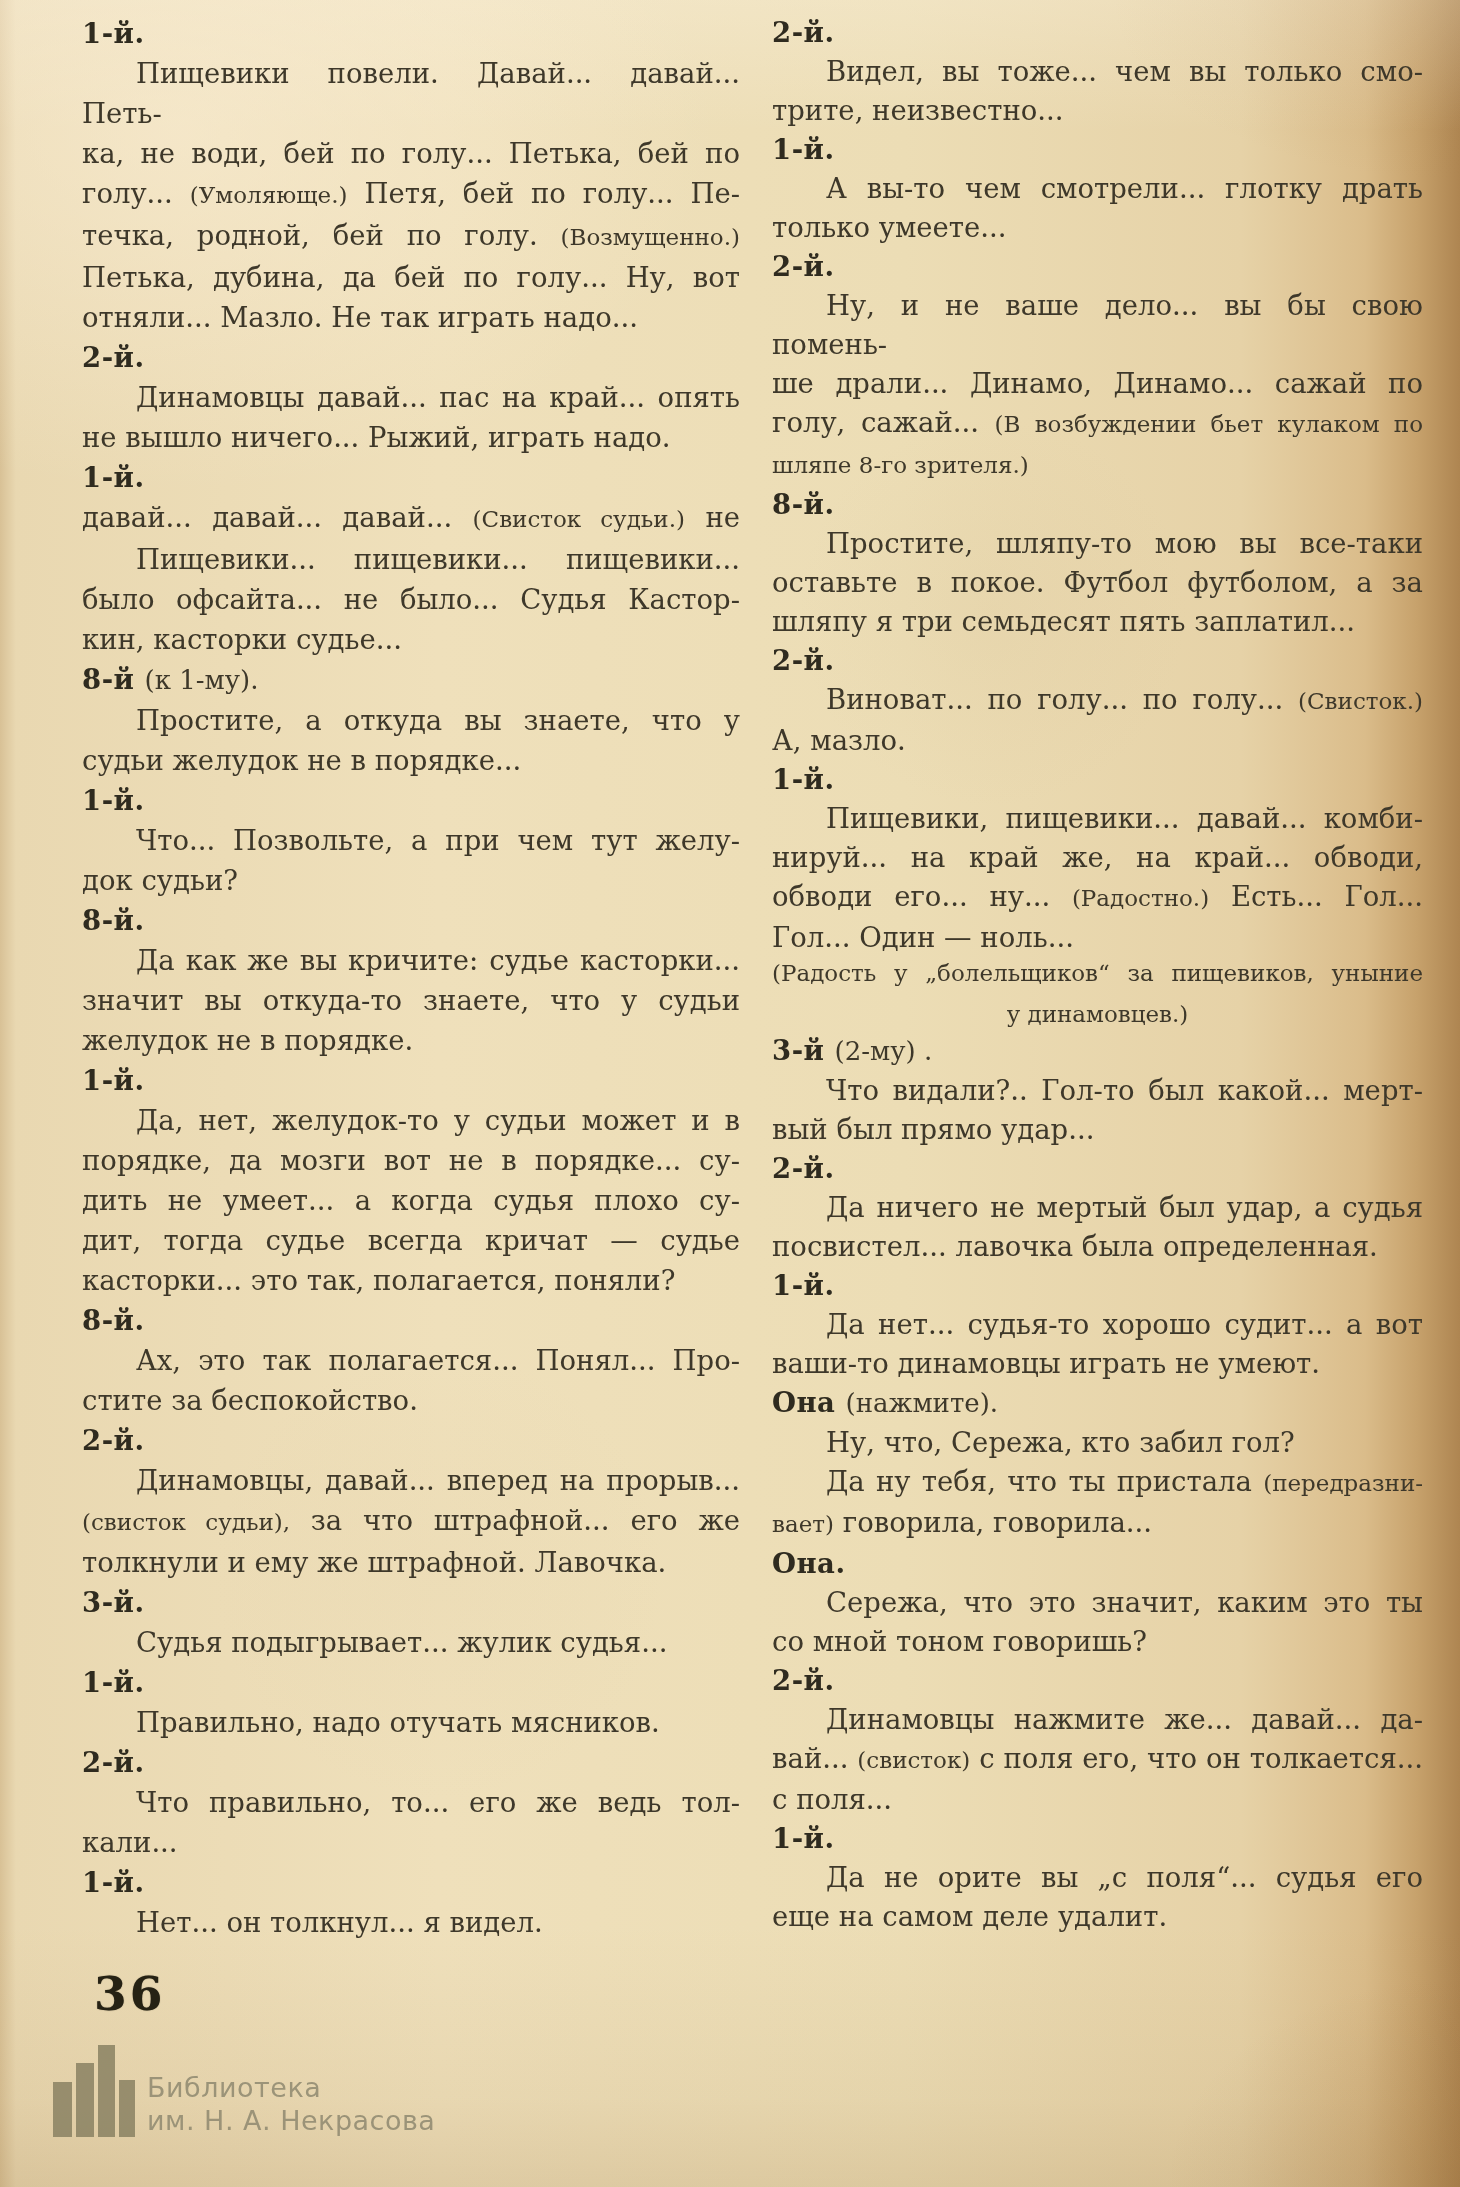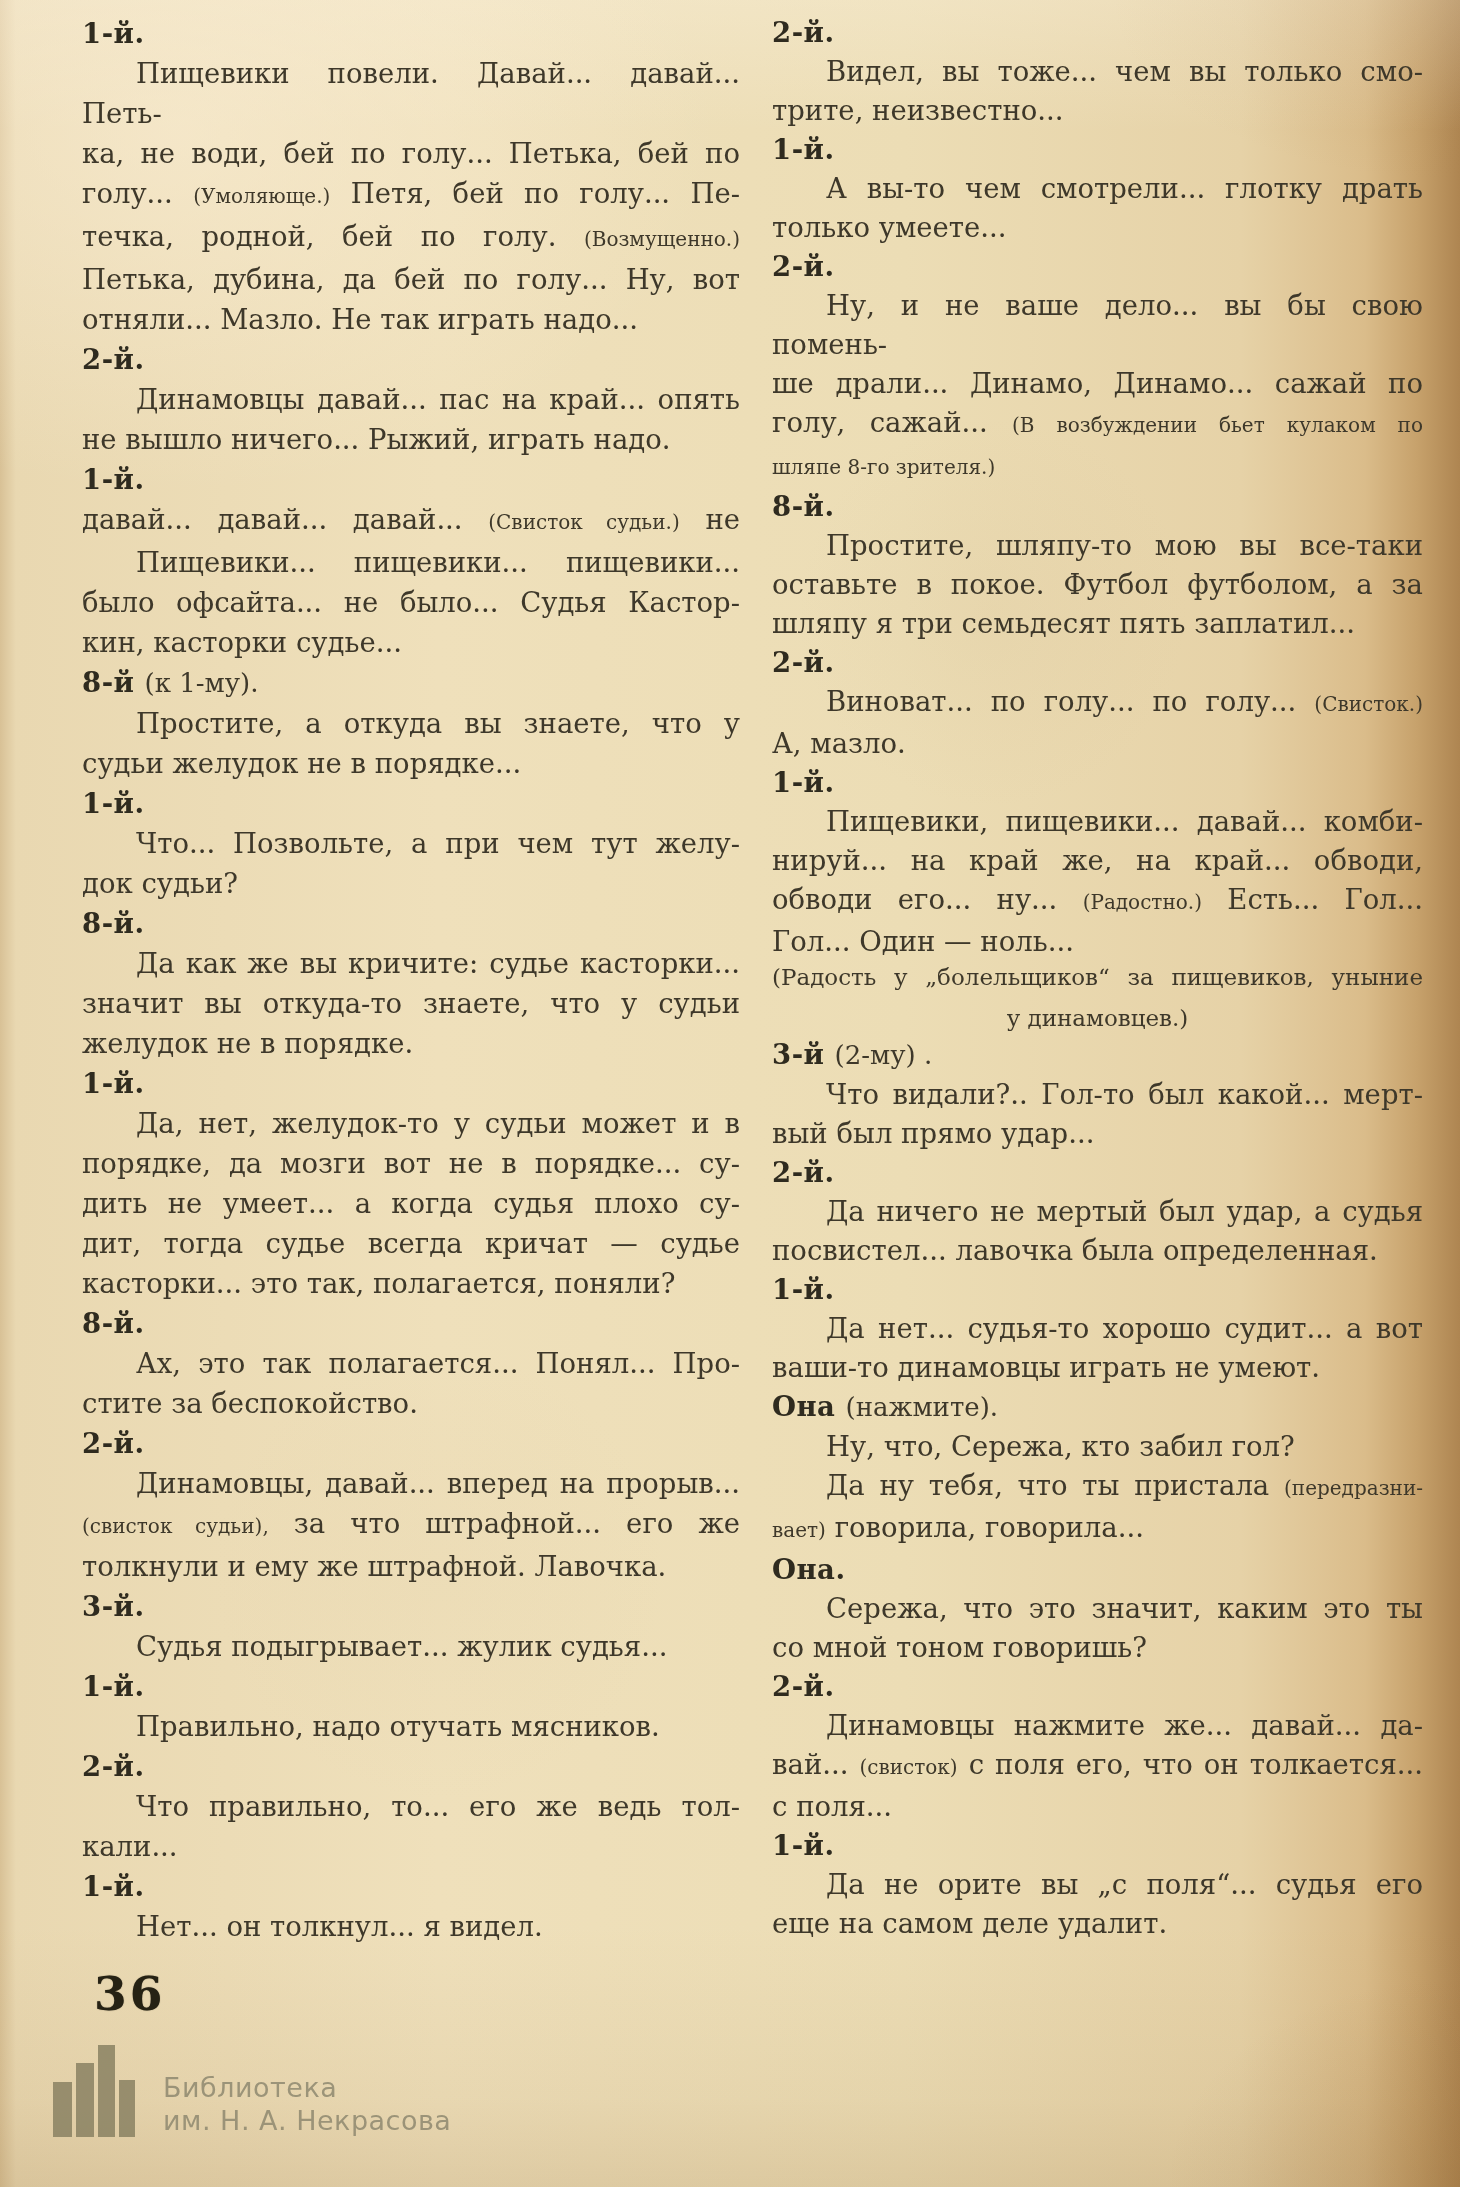--- a/index.html
+++ b/index.html
@@ -19,40 +19,40 @@
       linear-gradient(90deg, #d8c196 0px, #e9d8b1 16px, #efe0bb 30%, #ecddb5 62%, #e6d2a7 85%, #dabc8a 93.5%, #c7a26c 97%, #ae8551 100%);
   }
   .col{position:absolute;top:13px;color:#3e382a;font-size:27.5px;}
   .col-left{left:82px;width:658px;line-height:40px;}
   .col-right{left:772px;width:651px;line-height:39px;}
   .speaker{font-weight:bold;color:#2f2b1f;letter-spacing:0.5px;}
   .speaker .note{font-weight:normal;font-size:26px;letter-spacing:0;color:#3e382a;}
   .line{text-align:justify;text-align-last:justify;}
   .line.first{text-indent:54px;}
   .line.last{text-align-last:left;}
-  .sm{font-size:20px;}
+  .sm{font-size:23px;}
   .stage{font-size:23px;line-height:33px;}
   .stage .stline{text-align:justify;text-align-last:justify;}
   .stage .stline.center{text-align:right;text-align-last:center;margin-top:8px;}
   .page-number{
     position:absolute;left:94px;top:1966px;
     font-weight:bold;font-size:47px;letter-spacing:3px;color:#262214;
     text-shadow:0 0 1px rgba(38,34,20,0.6);
   }
   .watermark{position:absolute;left:53px;top:2043px;display:flex;align-items:flex-end;opacity:0.85;}
   .bars{display:flex;align-items:flex-end;height:94px;}
   .bars i{display:block;background:#8a8263;margin-right:4px;}
   .bars .b1{width:19px;height:55px;}
   .bars .b2{width:18px;height:74px;}
   .bars .b3{width:17px;height:92px;}
   .bars .b4{width:16px;height:57px;}
   .wm-text{
     font-family:"DejaVu Sans", sans-serif;color:#8f8970;
     font-size:27px;line-height:33px;letter-spacing:0.5px;
-    margin-left:24px;padding-bottom:0px;
+    margin-left:8px;padding-bottom:0px;
   }
 </style>
 </head>
 <body>
 
 <div class="page">
   <div class="col col-left" id="col-left">
       <div class="speaker"><span class="sp">1-й.</span></div>
       <div class="para">
         <div class="line first">Пищевики повели. Давай... давай... Петь-</div>

